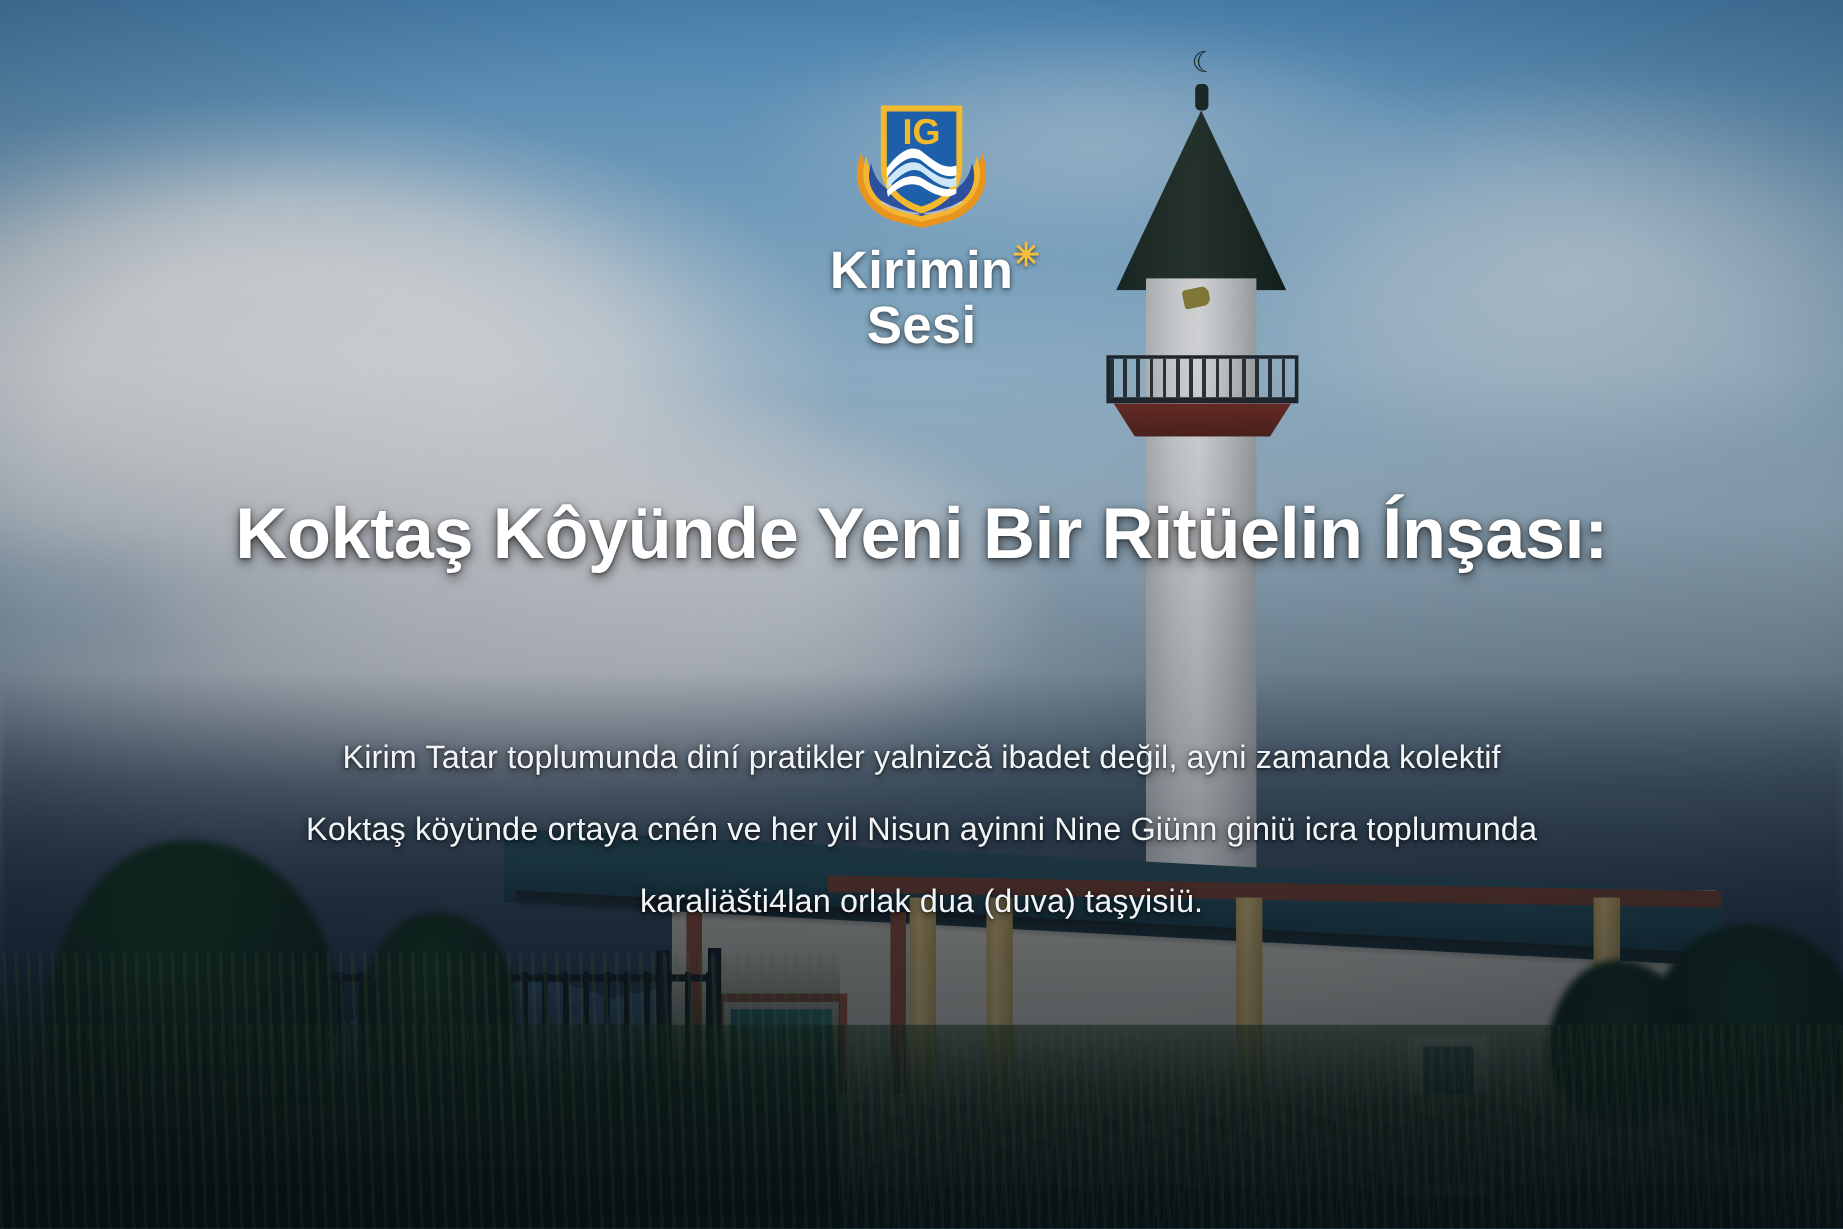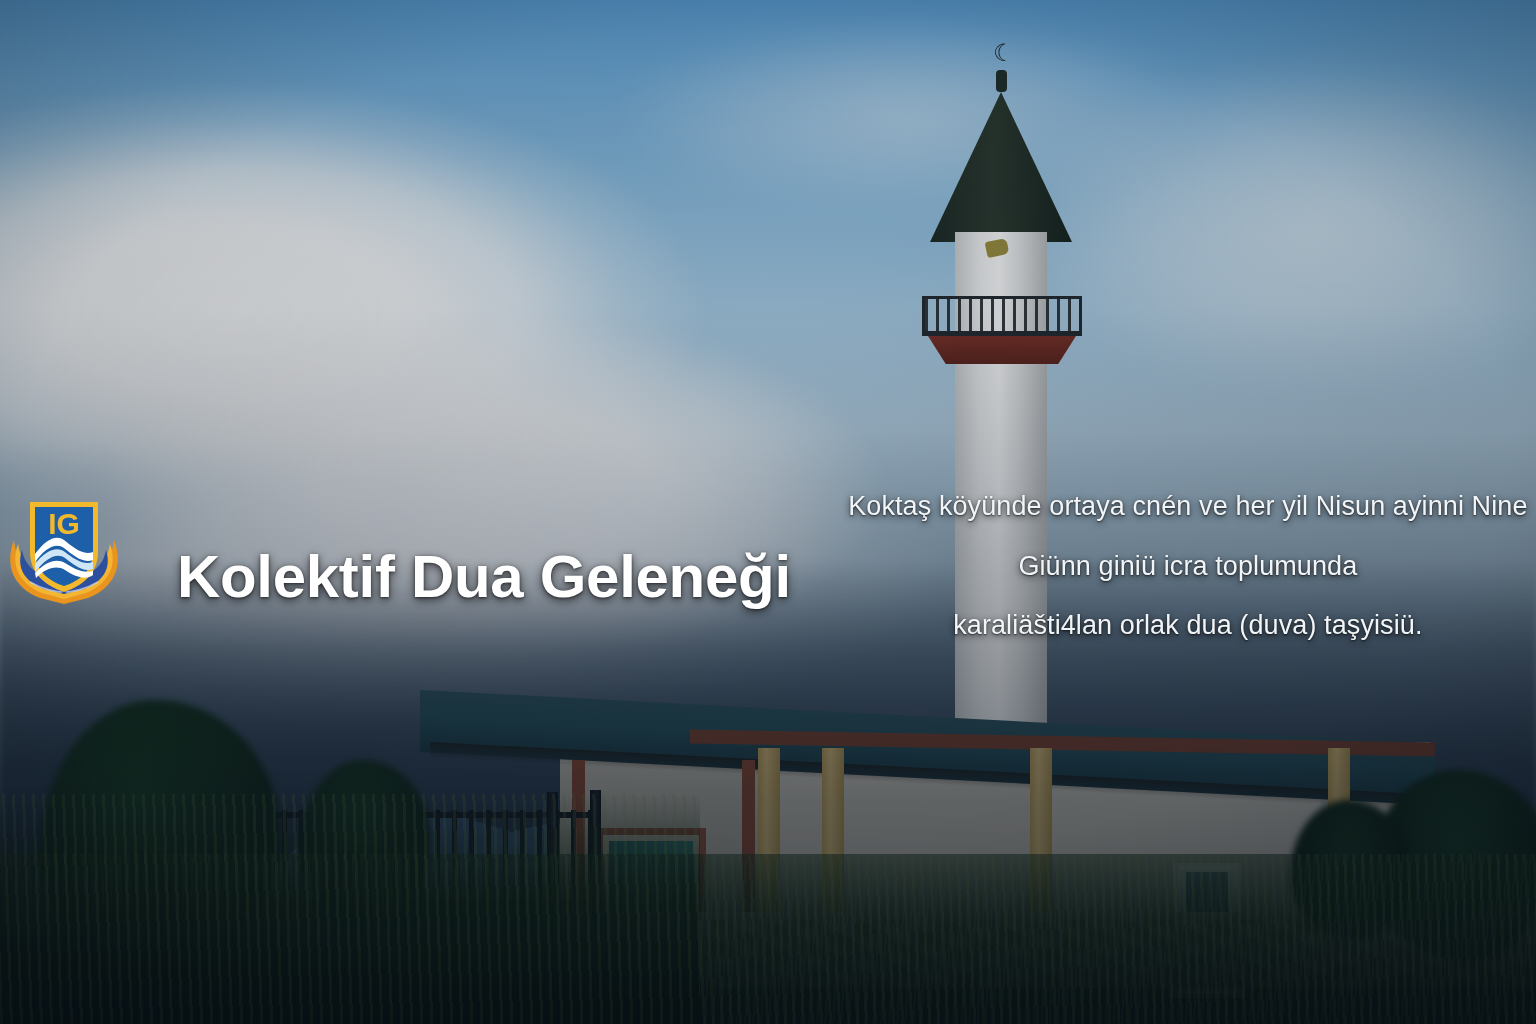--- a/index.html
+++ b/index.html
@@ -421,21 +421,21 @@
         rgba(0,0,0,0) 0%,
         rgba(0,0,0,.10) 62%,
         rgba(0,0,0,.34) 100%);
   }
 
   
   .content {
     position: absolute;
     inset: 0;
     display: flex;
-    flex-direction: row;
+    flex-direction: column;
     align-items: center;
     padding-top: 74px;
     gap: 16px;
   }
 
   
   .brand {
     display: flex;
     flex-direction: column;
     align-items: center;
@@ -598,26 +598,34 @@
           <path d="M35 85 C 46 73, 57 70, 65 75 C 73 80, 83 86, 93 83 L93 87
                    C 85 93, 74 88, 65 82 C 56 77, 46 80, 36 90 Z" fill="#ffffff"></path>
 
           <text x="64" y="46" text-anchor="middle" font-family="Liberation Sans, sans-serif" font-size="30" font-weight="bold" fill="#f3b92c">IG</text>
 
           <path d="M30 94 C 42 101, 56 104, 62 104" stroke="#c9d6ee" stroke-width="1.6" fill="none" opacity=".75"></path>
           <path d="M98 94 C 86 101, 72 104, 66 104" stroke="#c9d6ee" stroke-width="1.6" fill="none" opacity=".75"></path>
         </svg>
       </div>
 
+      <div class="brand-name">
+        <span class="brand-line">
+          <span>Kirimin</span>
+          <span class="brand-star">✳</span>
+        </span>
+        <span class="l2">Sesi</span>
+      </div>
 
     </div>
 
     <h1 class="headline">
-      <span class="h-line">Kolektif Dua Geleneği</span>
+      <span class="h-line">Koktaş Kôyünde Yeni Bir Ritüelin Ínşası:</span>
     </h1>
 
     <p class="body-copy">
+      <span class="b-line">Kirim Tatar toplumunda diní pratikler yalnizcă ibadet değil, ayni zamanda kolektif</span>
       <span class="b-line">Koktaş köyünde ortaya cnén ve her yil Nisun ayinni Nine Giünn giniü icra toplumunda</span>
       <span class="b-line">karaliäšti4lan orlak dua (duva) taşyisiü.</span>
     </p>
 
   </div>
 </div>
 
 </body></html>

